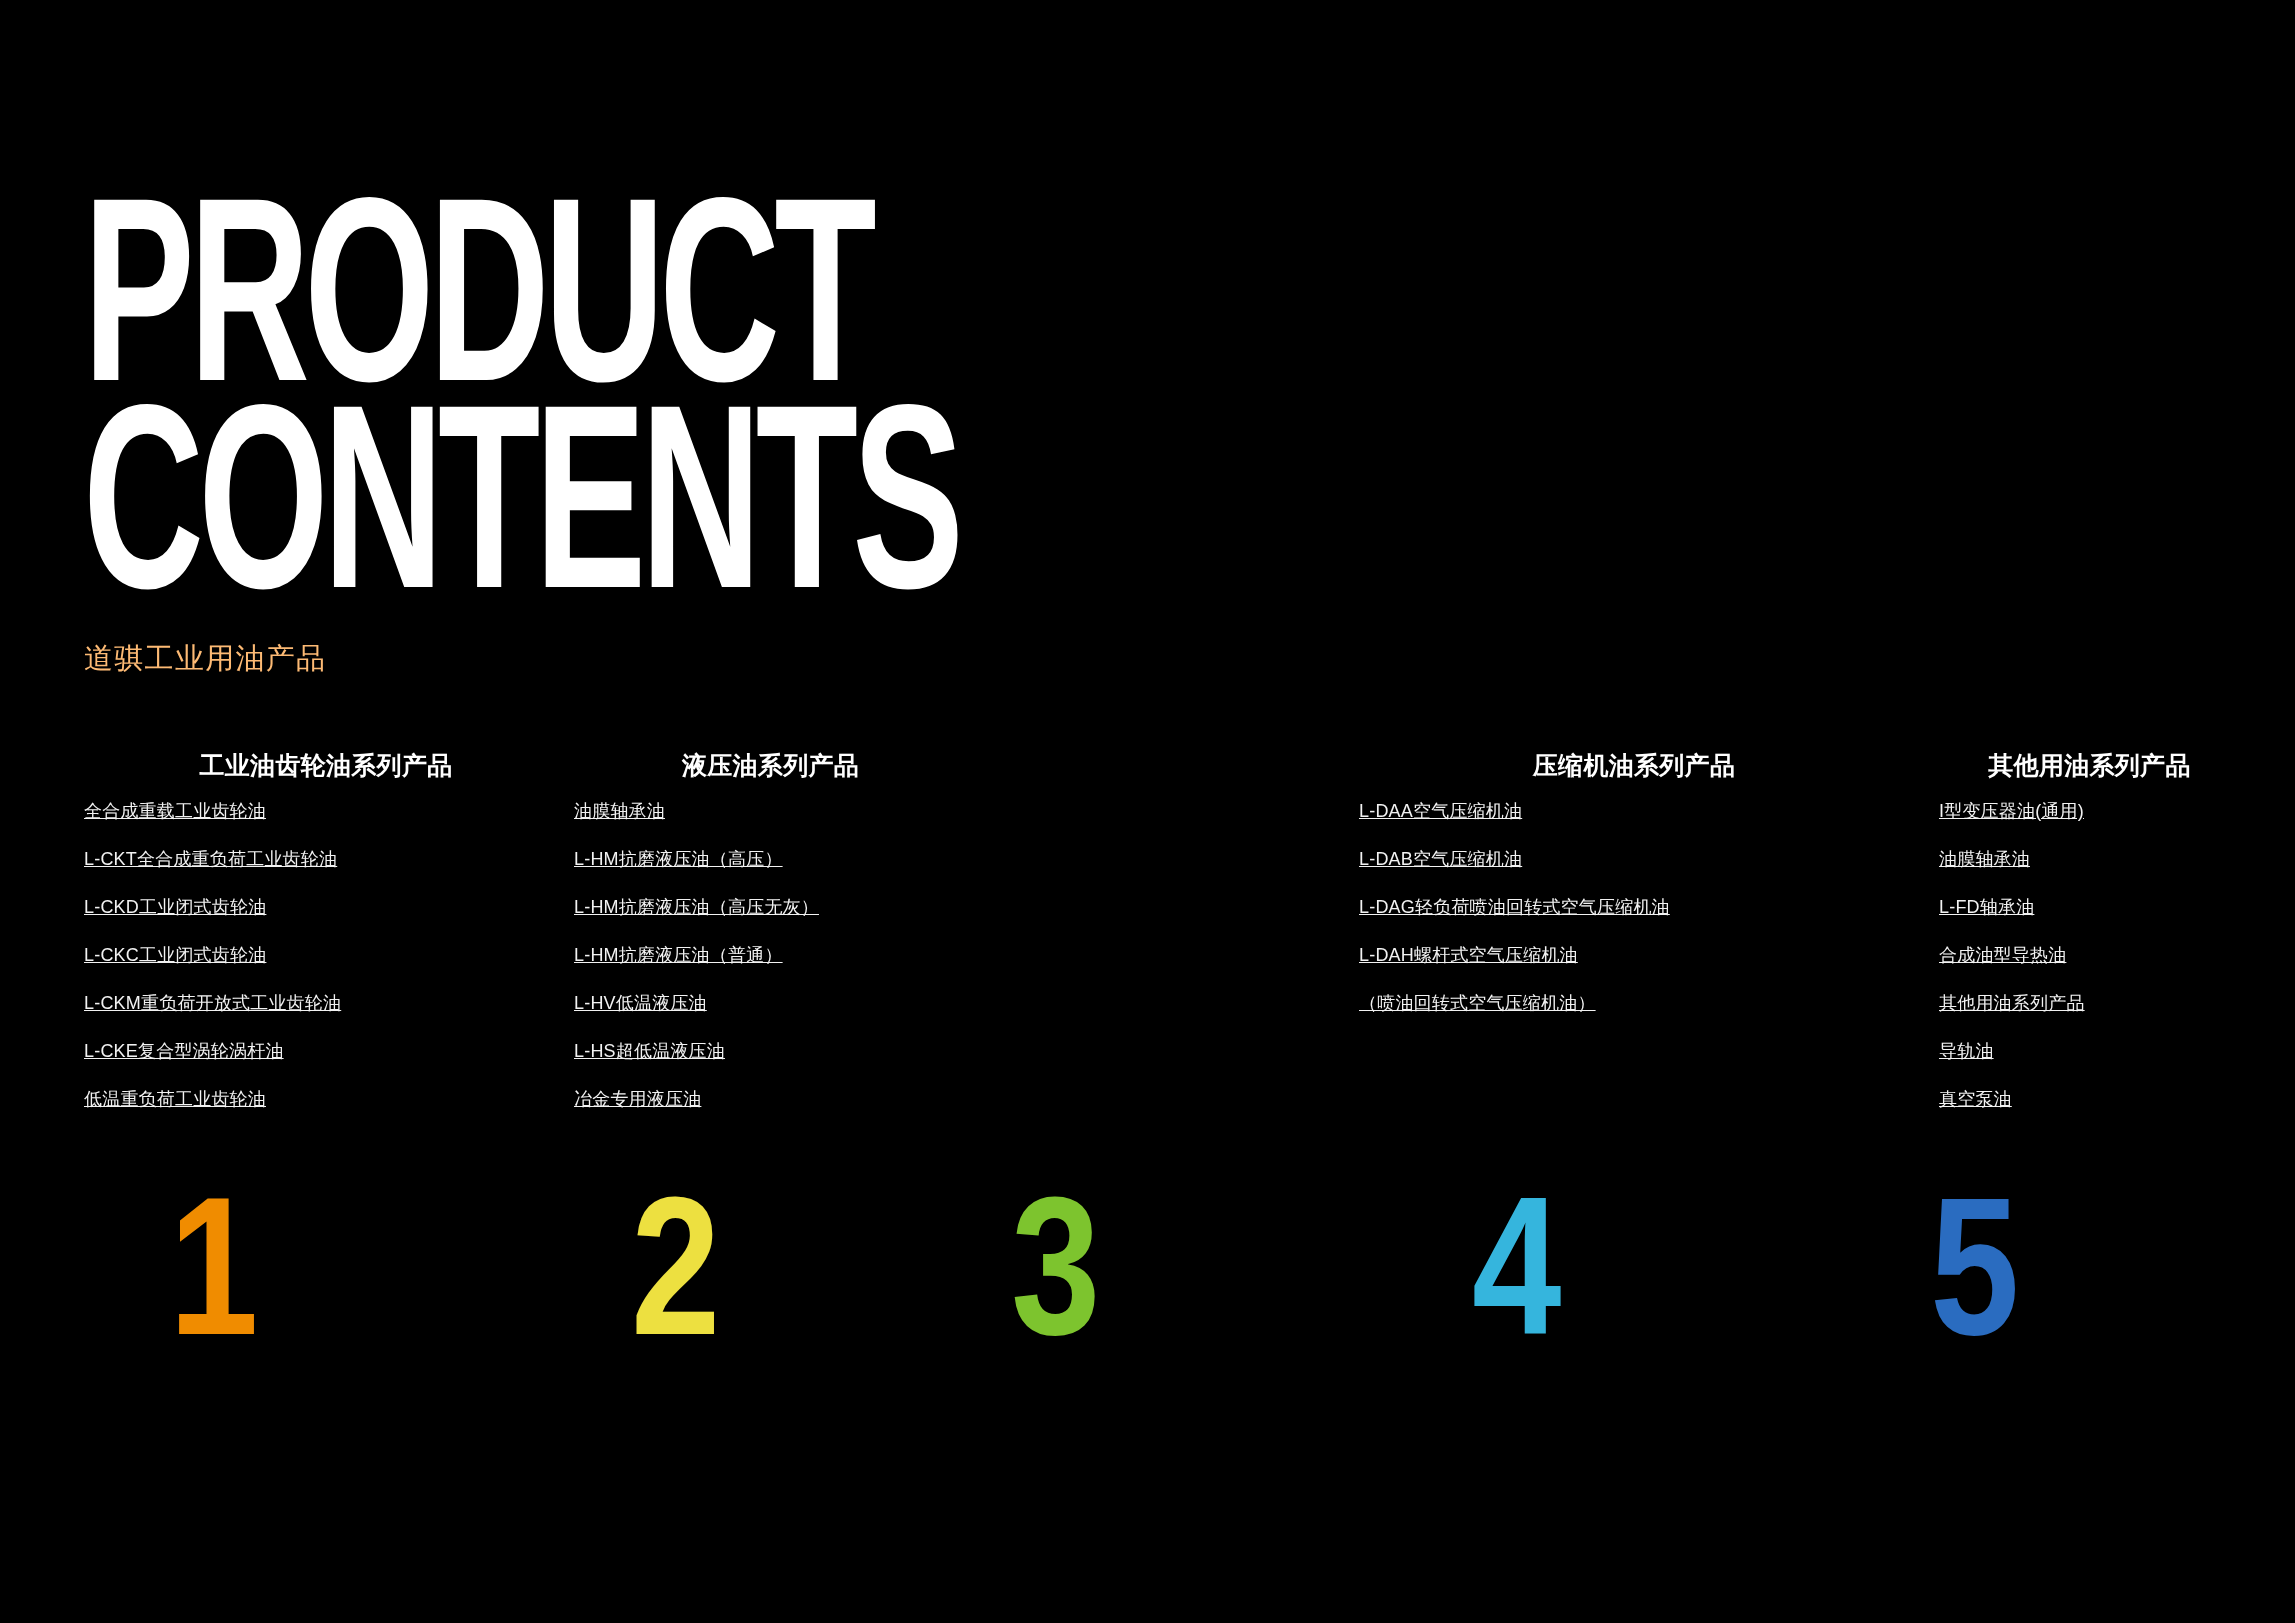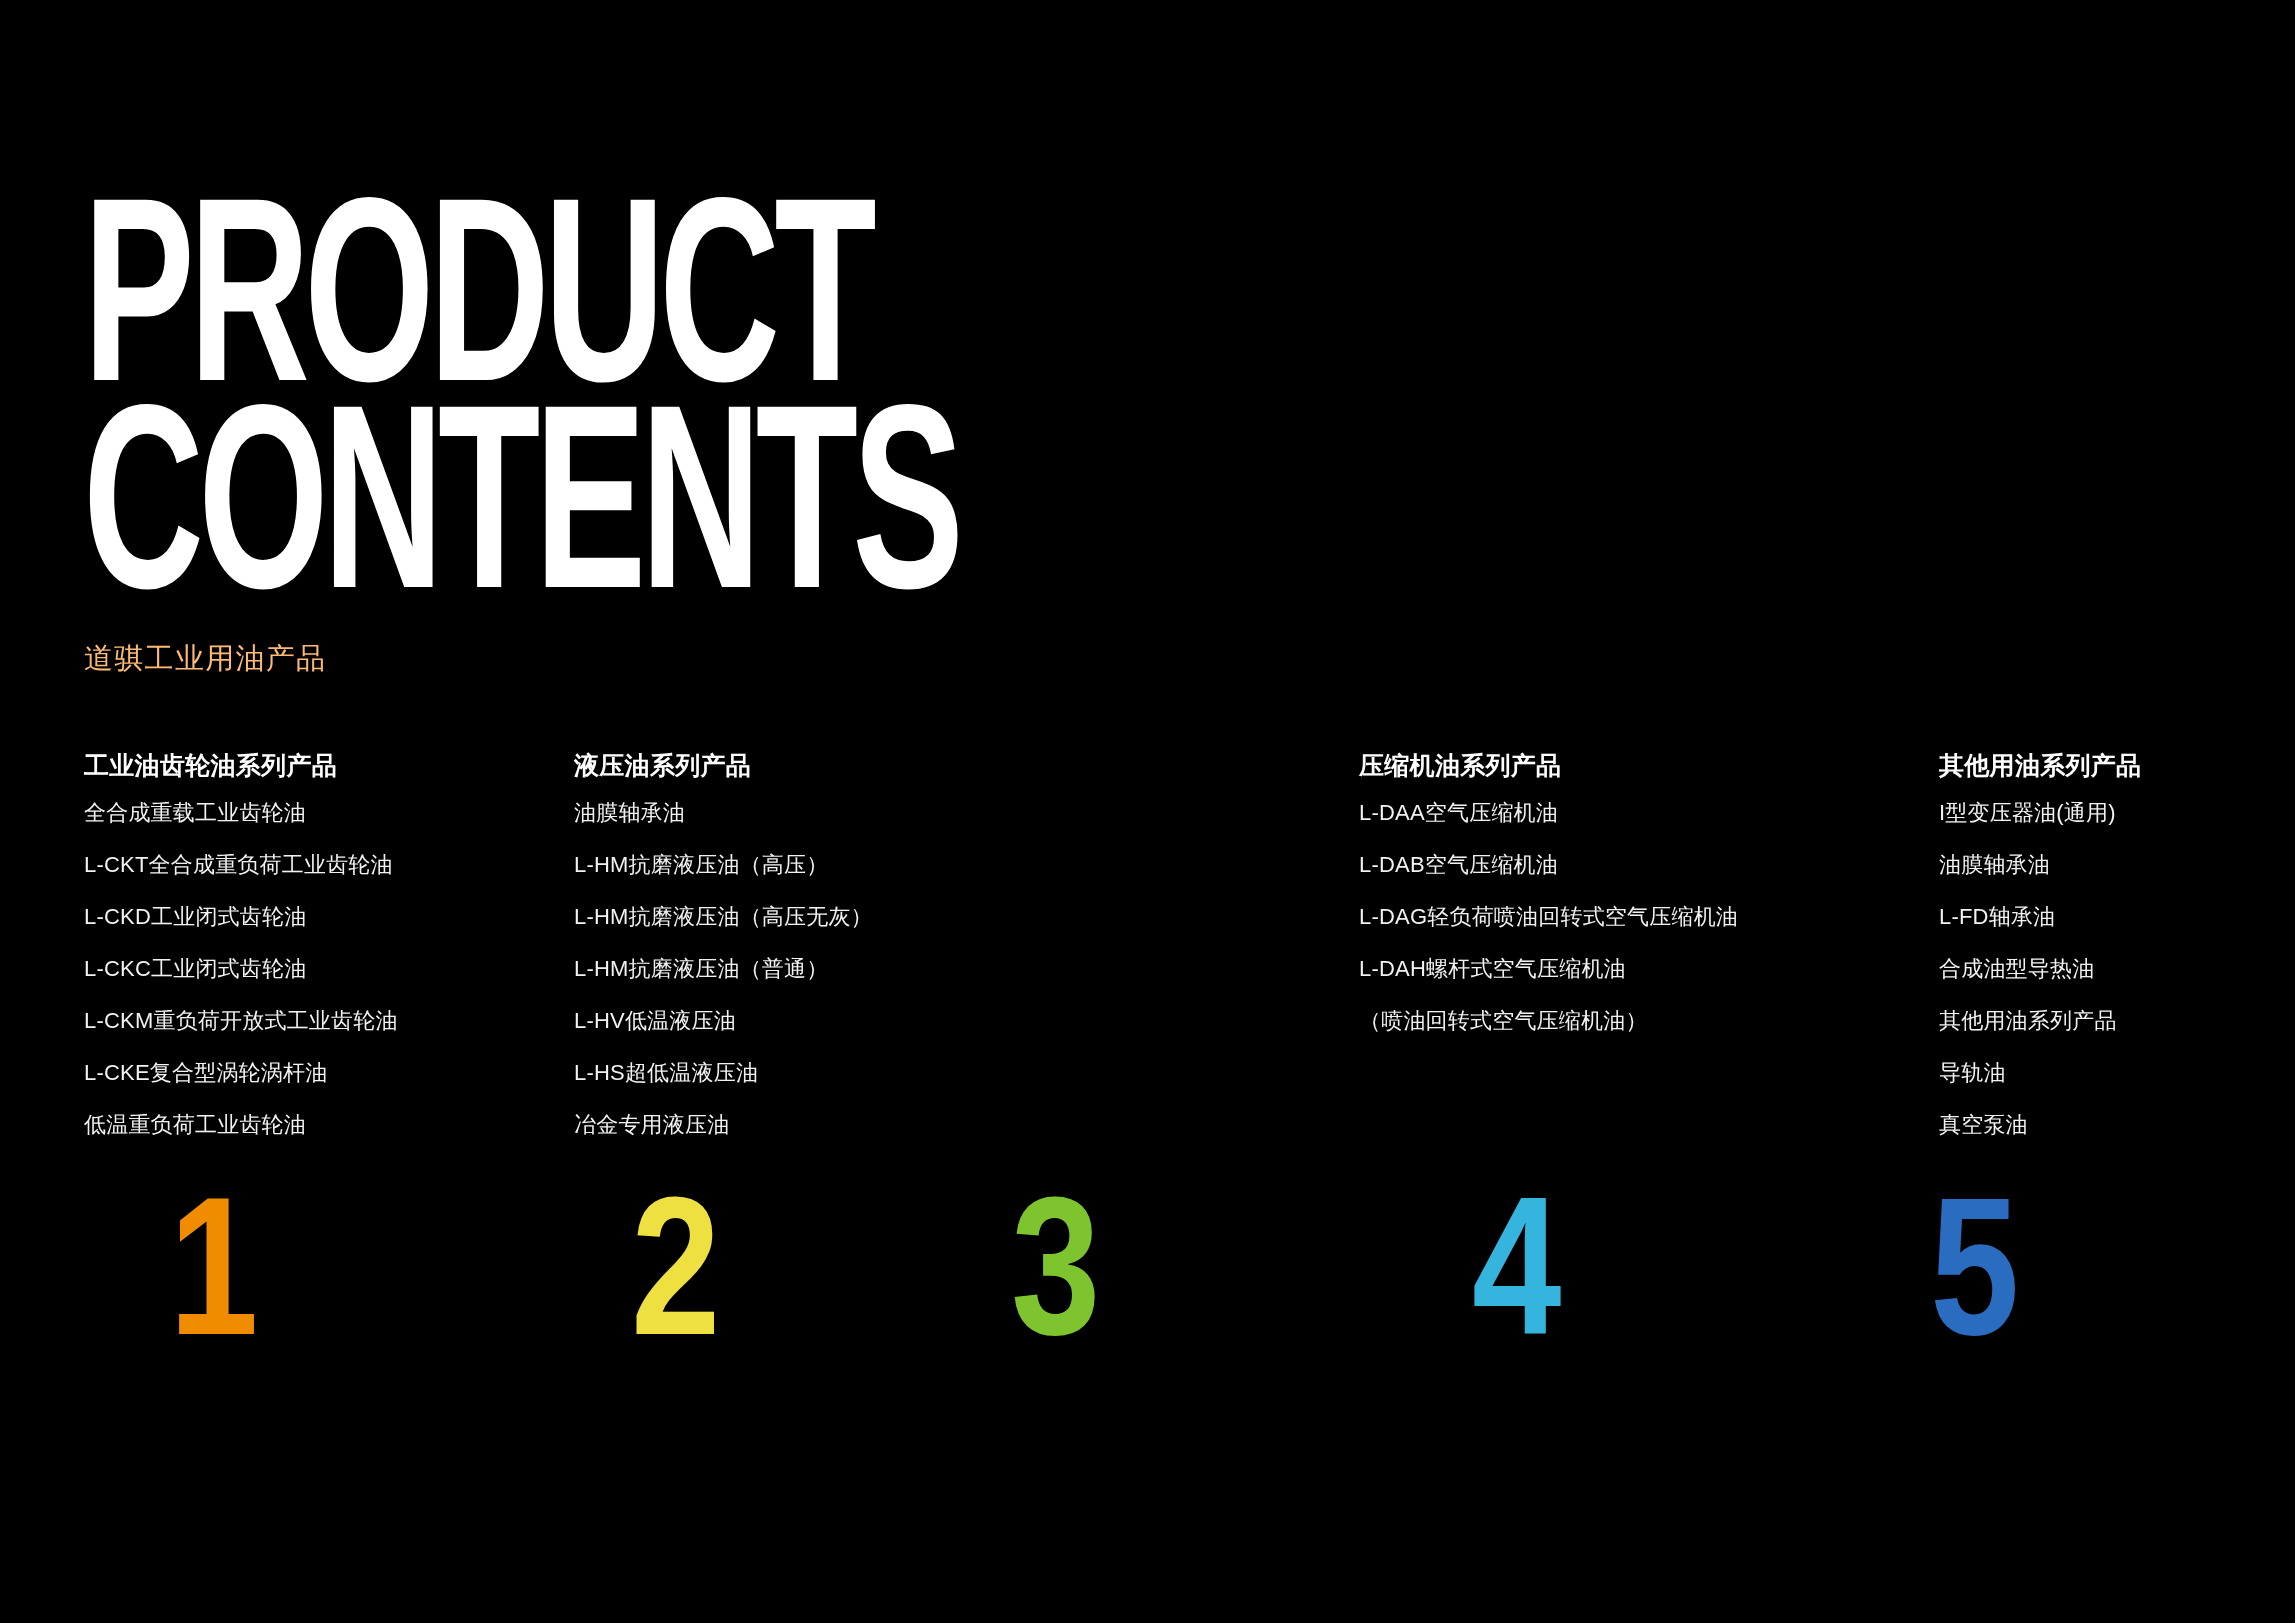--- a/index.html
+++ b/index.html
@@ -64,35 +64,37 @@
   }
 
   .col-header {
     font-size:25px;
     font-weight:bold;
     letter-spacing:0.3px;
     line-height:1;
     white-space:nowrap;
     color:#ffffff;
     margin-bottom:16px;
+    text-align:center;
   }
 
   .col-list {
     list-style:none;
     margin-top:23.6px;
   }
 
   .col-list li {
-    font-size:22px;
+    font-size:18px;
     font-weight:normal;
     line-height:1;
     letter-spacing:0.2px;
     white-space:nowrap;
     color:#f2f2f2;
     margin-bottom:30px;
+    text-decoration:underline;
   }
 
   
   #numerals {
     position:absolute;
     left:0;
     top:1191px;
     width:2295px;
     height:170px;
   }

